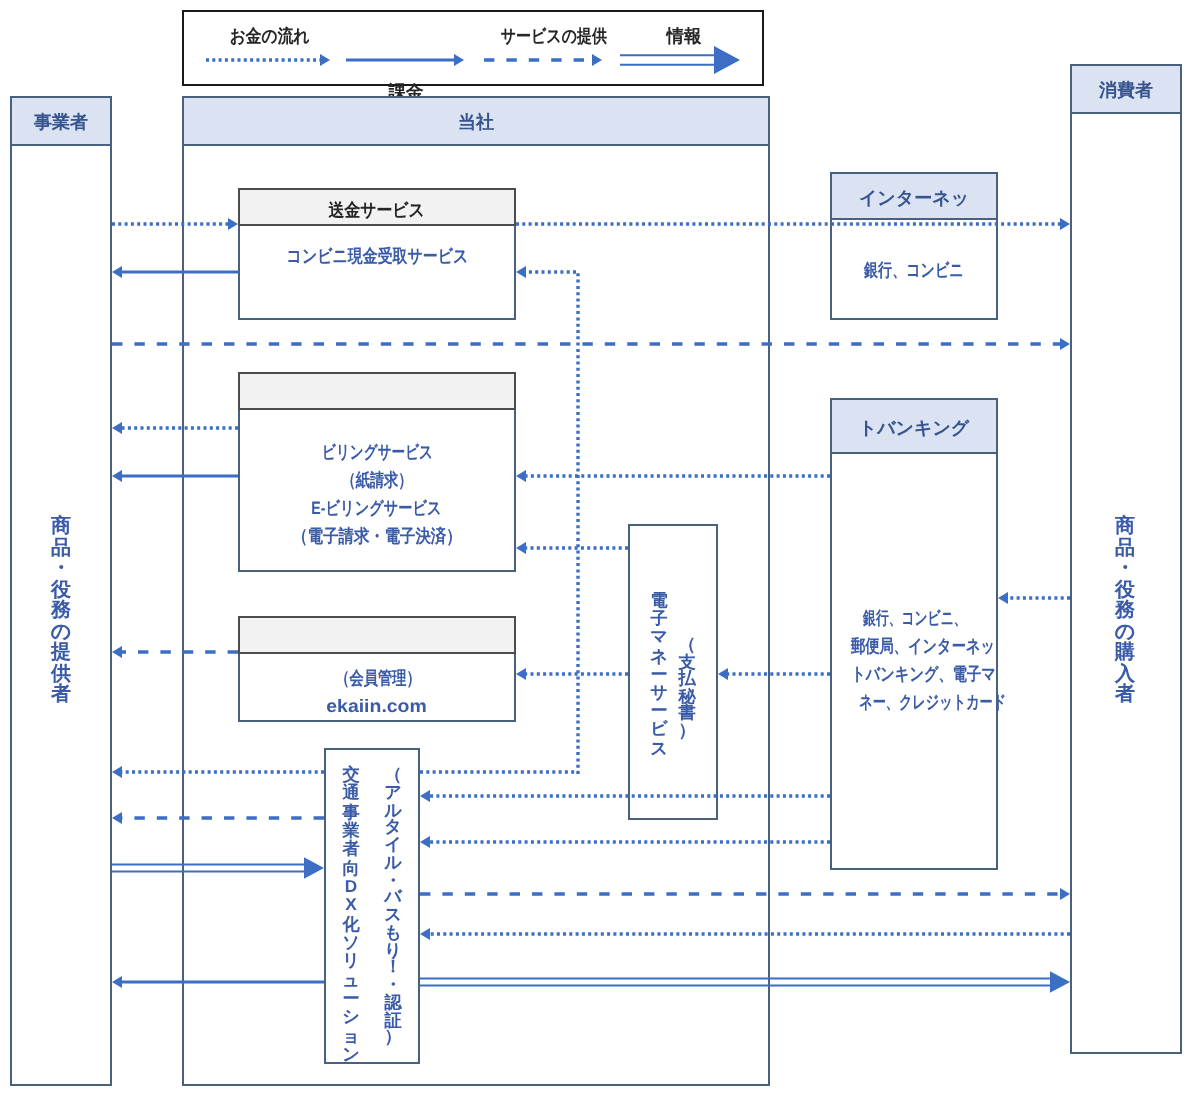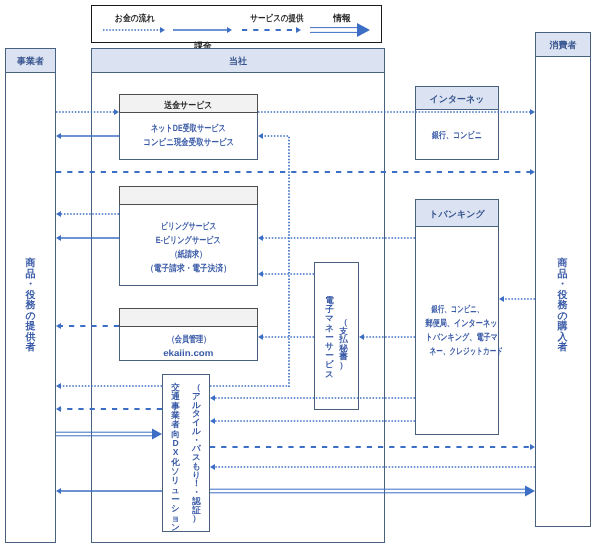--- a/index.html
+++ b/index.html
@@ -71,31 +71,30 @@
       <span style="line-height: 10.5px; height: 10.5px; width: 11px;">の</span>
       <span style="line-height: 10.5px; height: 10.5px; width: 11px;">購</span>
       <span style="line-height: 10.5px; height: 10.5px; width: 11px;">入</span>
       <span style="line-height: 10.5px; height: 10.5px; width: 11px;">者</span>
     </div>
 
   <div class="svc" style="left:119px;top:94px;width:139px;height:66px;">
     <div class="svc-hd" style="height:19px;"></div>
     <div class="svc-hd-t" style="top:5px;"><span class="sqz" style="transform: scaleX(0.88);">送金サービス</span></div>
     <div class="svc-body" style="top:26px;">
-      <span class="ln"><span class="sqz" style="transform: scaleX(0.79);">ネットDE受取サービス</span></span>
       <span class="ln"><span class="sqz" style="transform: scaleX(0.83);">コンビニ現金受取サービス</span></span>
     </div>
   </div>
 
   <div class="svc" style="left:119px;top:186px;width:139px;height:100px;">
     <div class="svc-hd" style="height:19px;"></div>
     <div class="svc-body" style="top:32px;">
       <span class="ln"><span class="sqz" style="transform: scaleX(0.755);">ビリングサービス</span></span>
+      <span class="ln"><span class="sqz" style="transform: scaleX(0.79);">（紙請求）</span></span>
       <span class="ln"><span class="sqz" style="transform: scaleX(0.79);">E-ビリングサービス</span></span>
-      <span class="ln"><span class="sqz" style="transform: scaleX(0.79);">（紙請求）</span></span>
       <span class="ln"><span class="sqz" style="transform: scaleX(0.855);">（電子請求・電子決済）</span></span>
     </div>
   </div>
 
   <div class="svc" style="left:119px;top:308px;width:139px;height:53px;">
     <div class="svc-hd" style="height:19px;"></div>
     <div class="svc-body" style="top:23px;">
       <span class="ln"><span class="sqz" style="transform: scaleX(0.79);">（会員管理）</span></span>
       <span class="ln"><span class="sqz" style="transform: scaleX(1.08);">ekaiin.com</span></span>
     </div>

